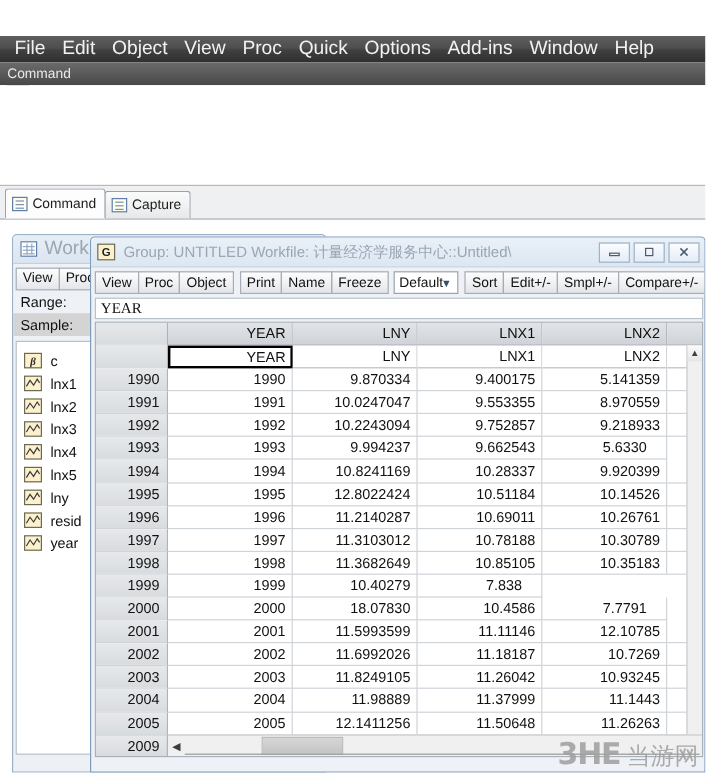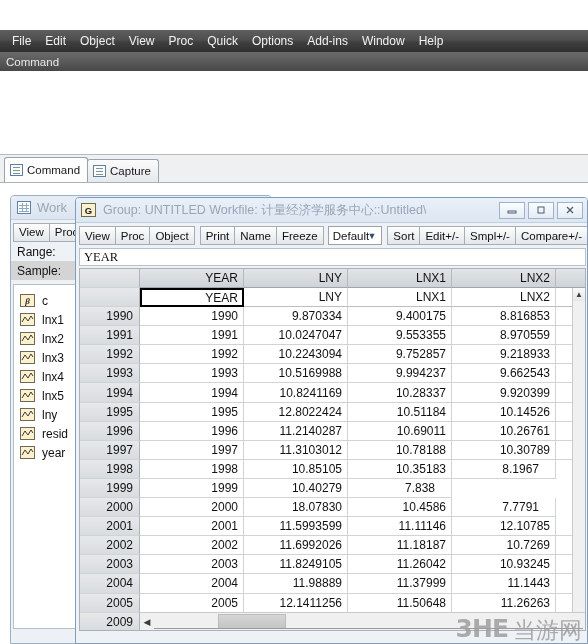--- a/index.html
+++ b/index.html
@@ -58,21 +58,21 @@
 
   
   .menubar {
     position: absolute; left: 0; top: 30px;
     width: 588px; height: 22px;
     background: linear-gradient(to bottom, #5e5e5e 0%, #4e4e4e 45%, #3f3f3f 55%, #2f2f2f 100%);
     display: flex; align-items: center;
     padding-left: 5px;
   }
   .menu-item {
-    color: #f2f2f2; font-size: 12px;
+    color: #f2f2f2; font-size: 16px;
     padding: 2px 7px; white-space: nowrap;
   }
 
   
   .cmd-header {
     position: absolute; left: 0; top: 52px;
     width: 588px; height: 19px;
     background: linear-gradient(to bottom,#6a6a6a 0%, #5a5a5a 50%, #474747 100%);
     color: #e9e9e9; font-size: 11.5px;
     display: flex; align-items: center; padding-left: 6px;
@@ -132,21 +132,21 @@
     background: linear-gradient(to bottom,#e7eef6 0%, #dbe5f0 100%);
     display: flex; align-items: center; padding-left: 6px;
     border-bottom: 1px solid #c3d0dd;
   }
   .wf-title-ico {
     width: 14px; height: 13px; border: 1px solid #5d7fa8;
     background: #fff; position: relative; flex: 0 0 auto;
   }
   .wf-title-ico i { position: absolute; background:#8fa9c4; }
   .wf-title-text {
-    margin-left: 6px; font-size: 13px; color: #9aa6b4;
+    margin-left: 6px; font-size: 16px; color: #9aa6b4;
     white-space: nowrap;
   }
   .wf-toolbar {
     height: 22px; display: flex; align-items: center;
     padding: 2px 2px 0 2px;
     background: #eef1f5;
   }
   .tbtn {
     height: 19px; padding: 0 5px;
     display: flex; align-items: center;
@@ -336,21 +336,21 @@
     position: absolute; right: 6px; bottom: 2px;
     display: flex; align-items: flex-end; gap: 5px;
     pointer-events: none; opacity: .85;
   }
   .wm-mark {
     font-size: 25px; font-weight: bold; color: #9e9e9e;
     letter-spacing: -1px; line-height: 26px;
     font-family: "DejaVu Sans", sans-serif;
   }
   .wm-cn {
-    font-size: 23px; color: #9e9e9e; line-height: 24px;
+    font-size: 20px; color: #9e9e9e; line-height: 24px;
     font-family: "DejaVu Sans", sans-serif;
   }
 </style>
 </head>
 <body>
 
 <div id="app">
 
   <div class="titlebar">
     <div class="app-icon">
@@ -568,21 +568,21 @@
         <div class="scell namerow w-col">LNX2</div>
         <div class="scell namerow w-last" style="padding-right:16px">LN</div>
       </div>
 
       <div id="data-rows">
           <div class="srow">
             <div class="scell idx w-idx">1990</div>
             <div class="scell w-col">1990</div>
             <div class="scell w-col">9.870334</div>
             <div class="scell w-col">9.400175</div>
-            <div class="scell w-col">8.816853</div>
+            <div class="scell w-col">5.141359</div>
             <div class="scell w-last" style="padding-right: 16px;">6.2349</div>
           </div>
           <div class="srow">
             <div class="scell idx w-idx">1991</div>
             <div class="scell w-col">1991</div>
             <div class="scell w-col">10.0247047</div>
             <div class="scell w-col">9.553355</div>
             <div class="scell w-col">8.970559</div>
             <div class="scell w-last" style="padding-right: 16px;">6.4256</div>
           </div>
@@ -590,21 +590,20 @@
             <div class="scell idx w-idx">1992</div>
             <div class="scell w-col">1992</div>
             <div class="scell w-col">10.2243094</div>
             <div class="scell w-col">9.752857</div>
             <div class="scell w-col">9.218933</div>
             <div class="scell w-last" style="padding-right: 16px;">5.6189</div>
           </div>
           <div class="srow">
             <div class="scell idx w-idx">1993</div>
             <div class="scell w-col">1993</div>
-            <div class="scell w-col">10.5169988</div>
             <div class="scell w-col">9.994237</div>
             <div class="scell w-col">9.662543</div>
             <div class="scell w-last" style="padding-right: 16px;">5.6330</div>
           </div>
           <div class="srow">
             <div class="scell idx w-idx">1994</div>
             <div class="scell w-col">1994</div>
             <div class="scell w-col">10.8241169</div>
             <div class="scell w-col">10.28337</div>
             <div class="scell w-col">9.920399</div>
@@ -630,20 +629,21 @@
             <div class="scell idx w-idx">1997</div>
             <div class="scell w-col">1997</div>
             <div class="scell w-col">11.3103012</div>
             <div class="scell w-col">10.78188</div>
             <div class="scell w-col">10.30789</div>
             <div class="scell w-last" style="padding-right: 16px;">8.1746</div>
           </div>
           <div class="srow">
             <div class="scell idx w-idx">1998</div>
             <div class="scell w-col">1998</div>
+            <div class="scell w-col">11.3682649</div>
             <div class="scell w-col">10.85105</div>
             <div class="scell w-col">10.35183</div>
             <div class="scell w-last" style="padding-right: 16px;">8.1967</div>
           </div>
           <div class="srow">
             <div class="scell idx w-idx">1999</div>
             <div class="scell w-col">1999</div>
             <div class="scell w-col">10.40279</div>
             <div class="scell w-last" style="padding-right: 16px;">7.838</div>
           </div>

